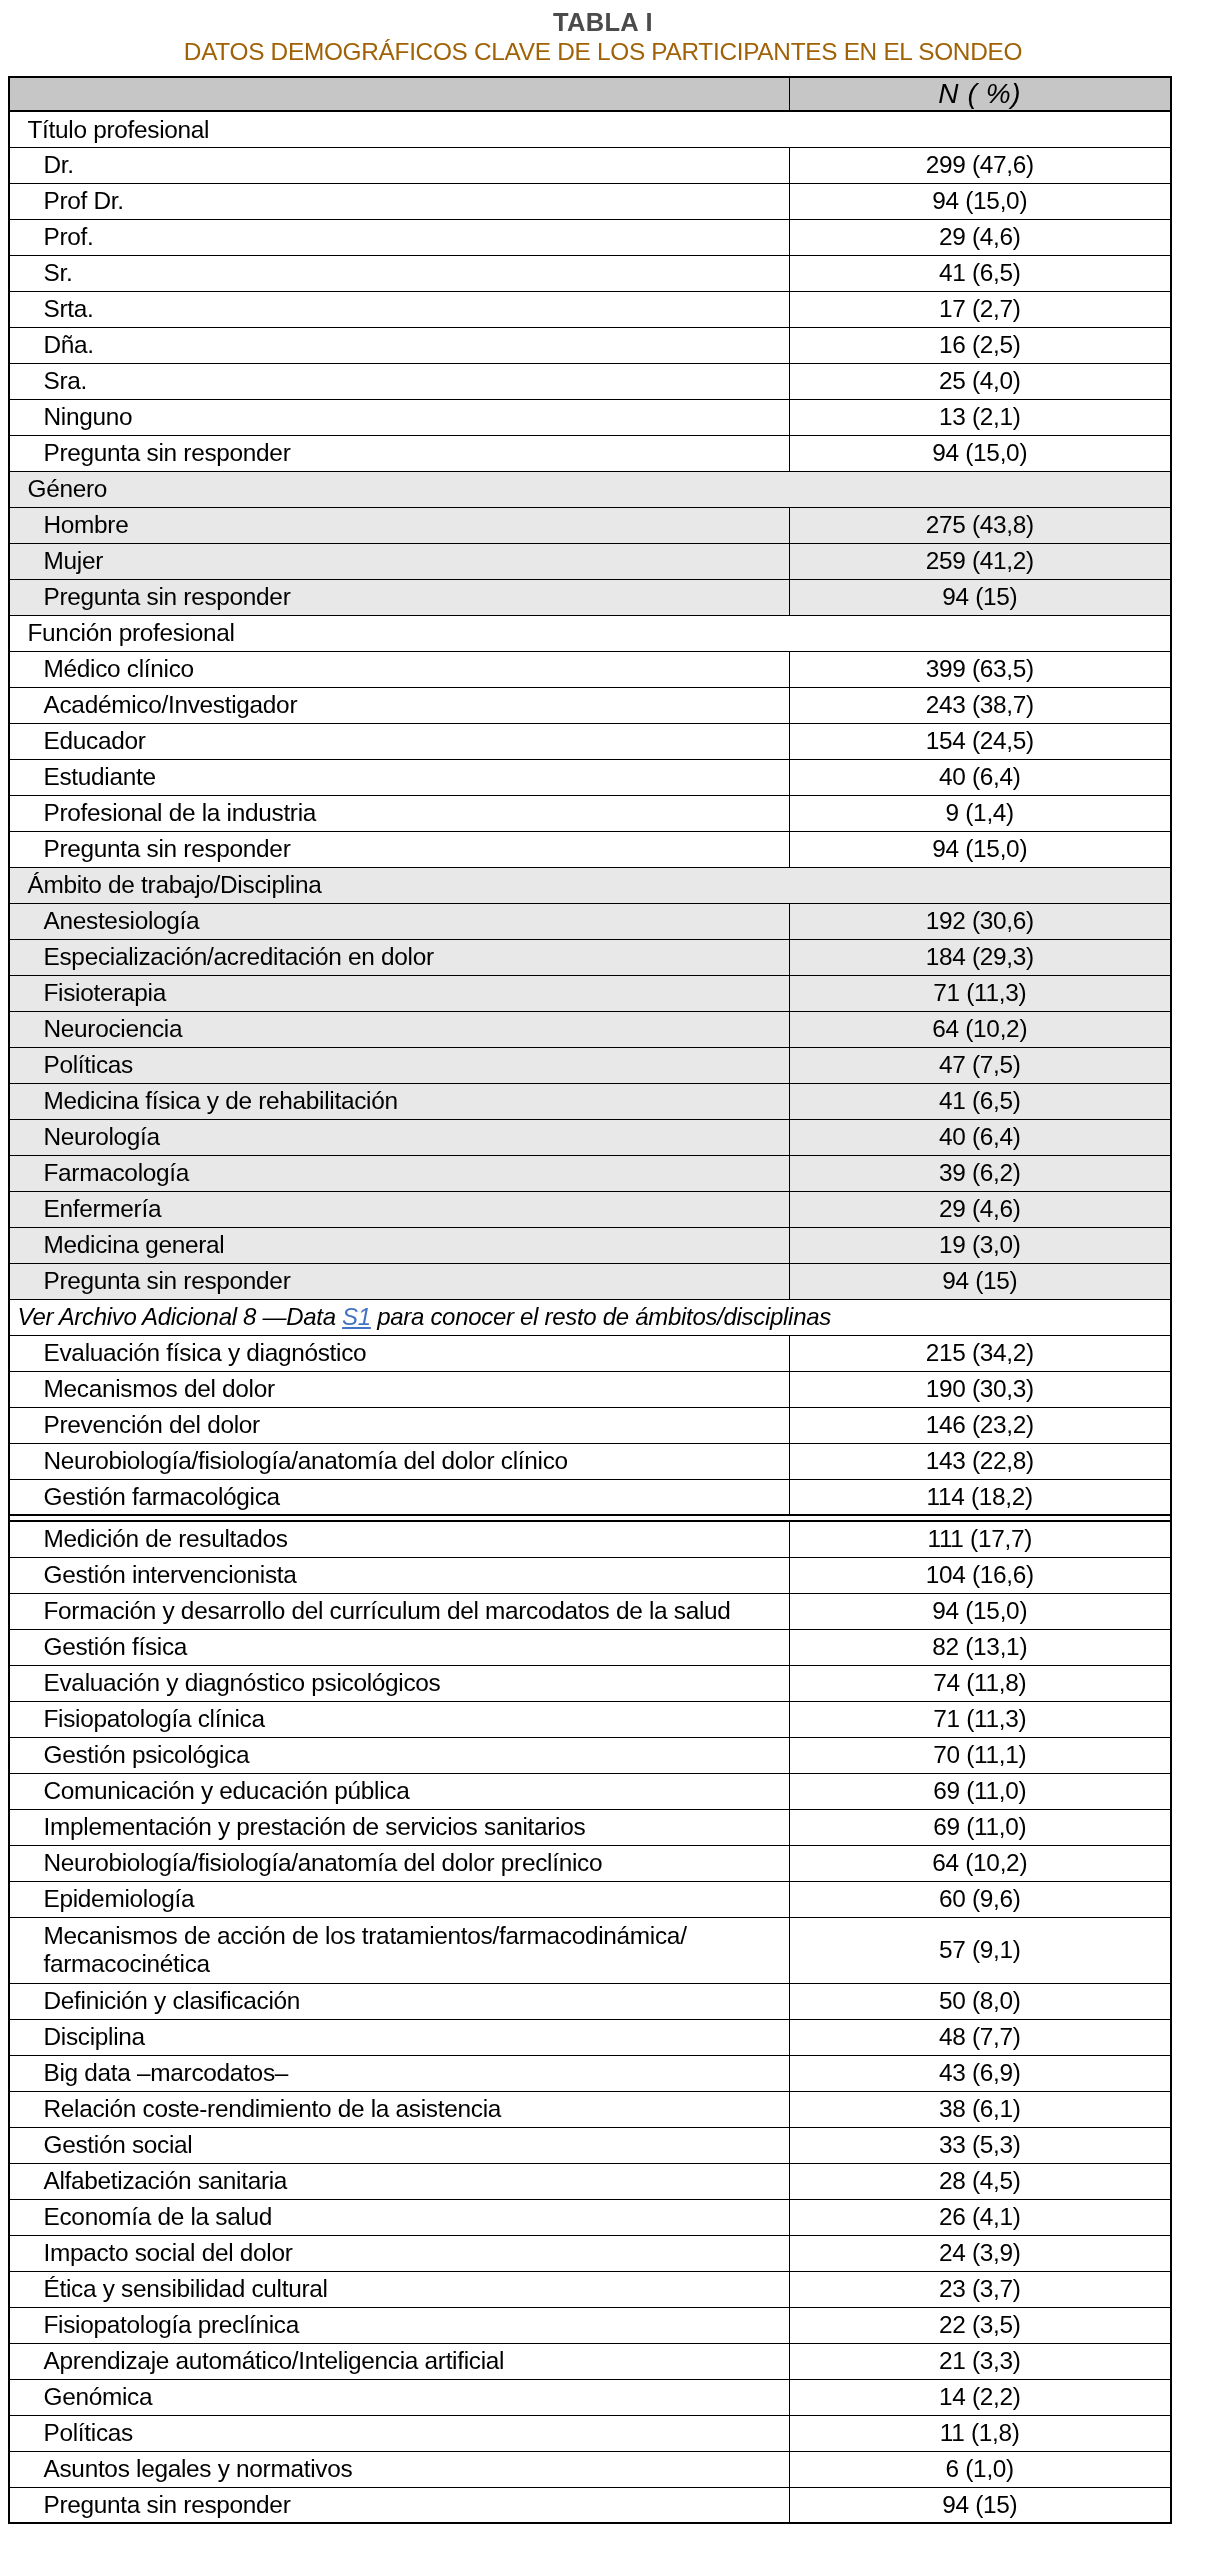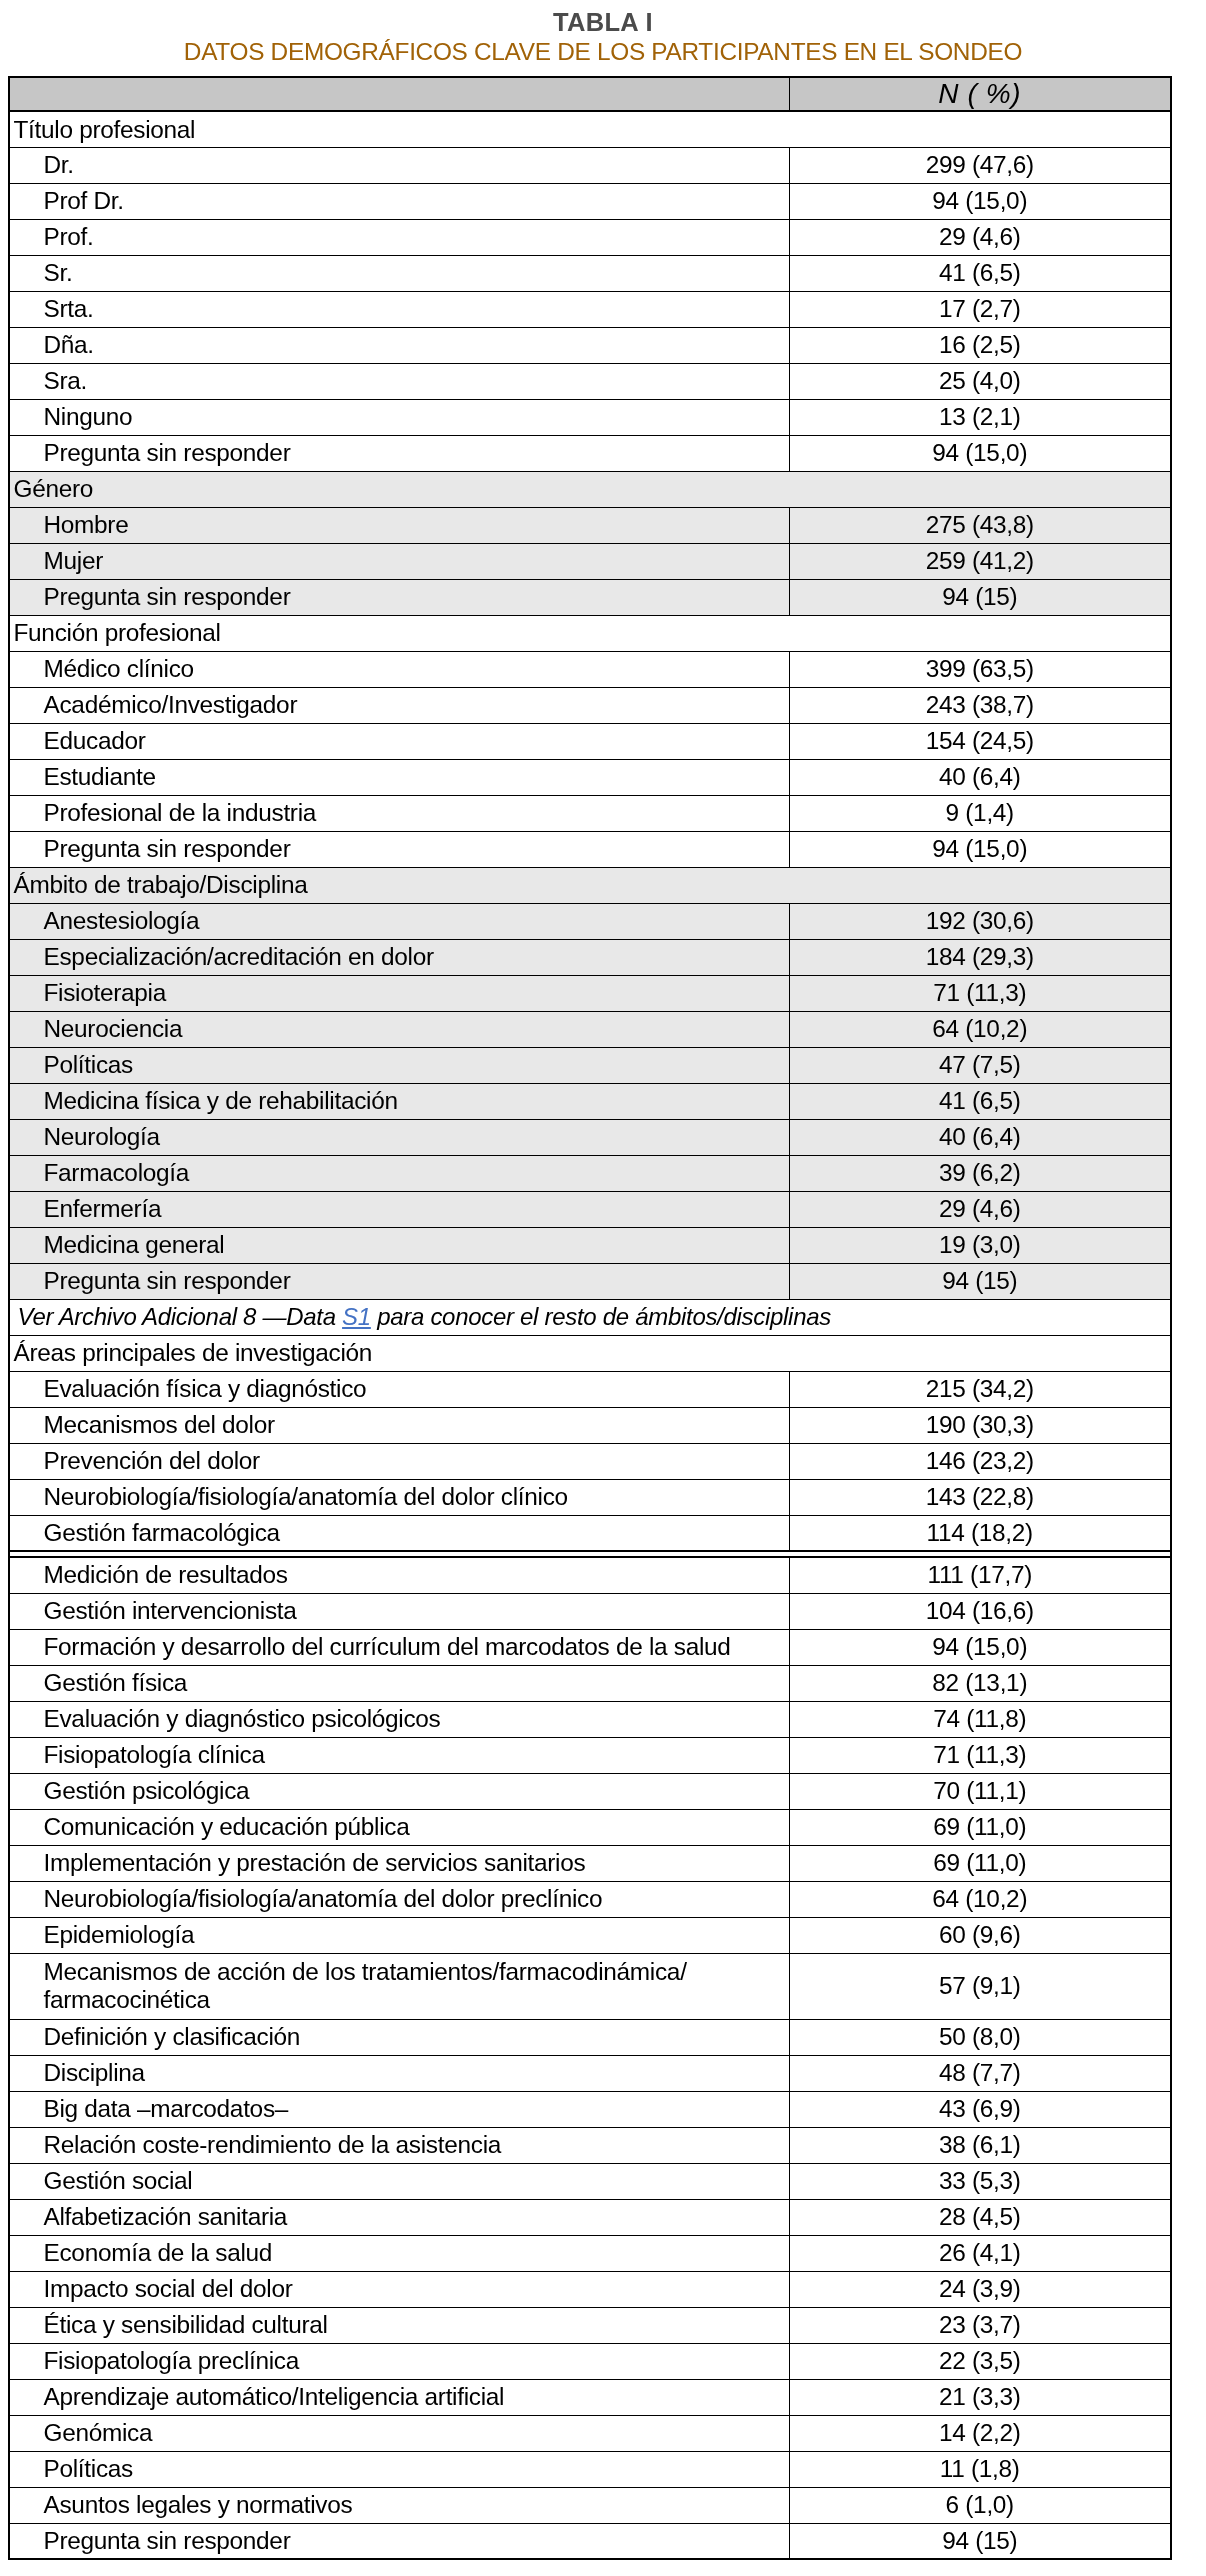--- a/index.html
+++ b/index.html
@@ -39,21 +39,21 @@
   }
   tr.header-row td{
     background:var(--header-bg);
     border-bottom:2.9px solid var(--border-color);
     height:34px;
   }
   td.header-value{
     font-style:italic;font-size:28px;text-align:center;letter-spacing:0.6px;
   }
   tr.section-row td{
-    height:36px;padding-left:4px;background:#fff;margin-left:36px;
+    height:36px;padding-left:18px;background:#fff;margin-left:36px;
   }
   tr.data-row td{height:36px;background:#fff;}
   td.label-cell{
     padding-left:34px;padding-right:11.6px;white-space:pre-line;
   }
   td.value-cell{text-align:center;padding:0 5.8px;}
   tr.shaded td{background:var(--shaded-bg);}
   tr.note-row td{
     height:36px;padding-left:8.1px;background:#fff;
     font-style:italic;font-size:24px;
@@ -212,23 +212,20 @@
         <td class="label-cell">Medicina general</td>
         <td class="value-cell">19 (3,0)</td>
       </tr>
       <tr class="data-row shaded">
         <td class="label-cell">Pregunta sin responder</td>
         <td class="value-cell">94 (15)</td>
       </tr>
       <tr class="note-row">
         <td colspan="2">Ver Archivo Adicional 8 —Data <a>S1</a> para conocer el resto de ámbitos/disciplinas</td>
       </tr>
-      <tr class="section-row">
-        <td colspan="2">Áreas principales de investigación</td>
-      </tr>
       <tr class="data-row">
         <td class="label-cell">Evaluación física y diagnóstico</td>
         <td class="value-cell">215 (34,2)</td>
       </tr>
       <tr class="data-row">
         <td class="label-cell">Mecanismos del dolor</td>
         <td class="value-cell">190 (30,3)</td>
       </tr>
       <tr class="data-row">
         <td class="label-cell">Prevención del dolor</td>

